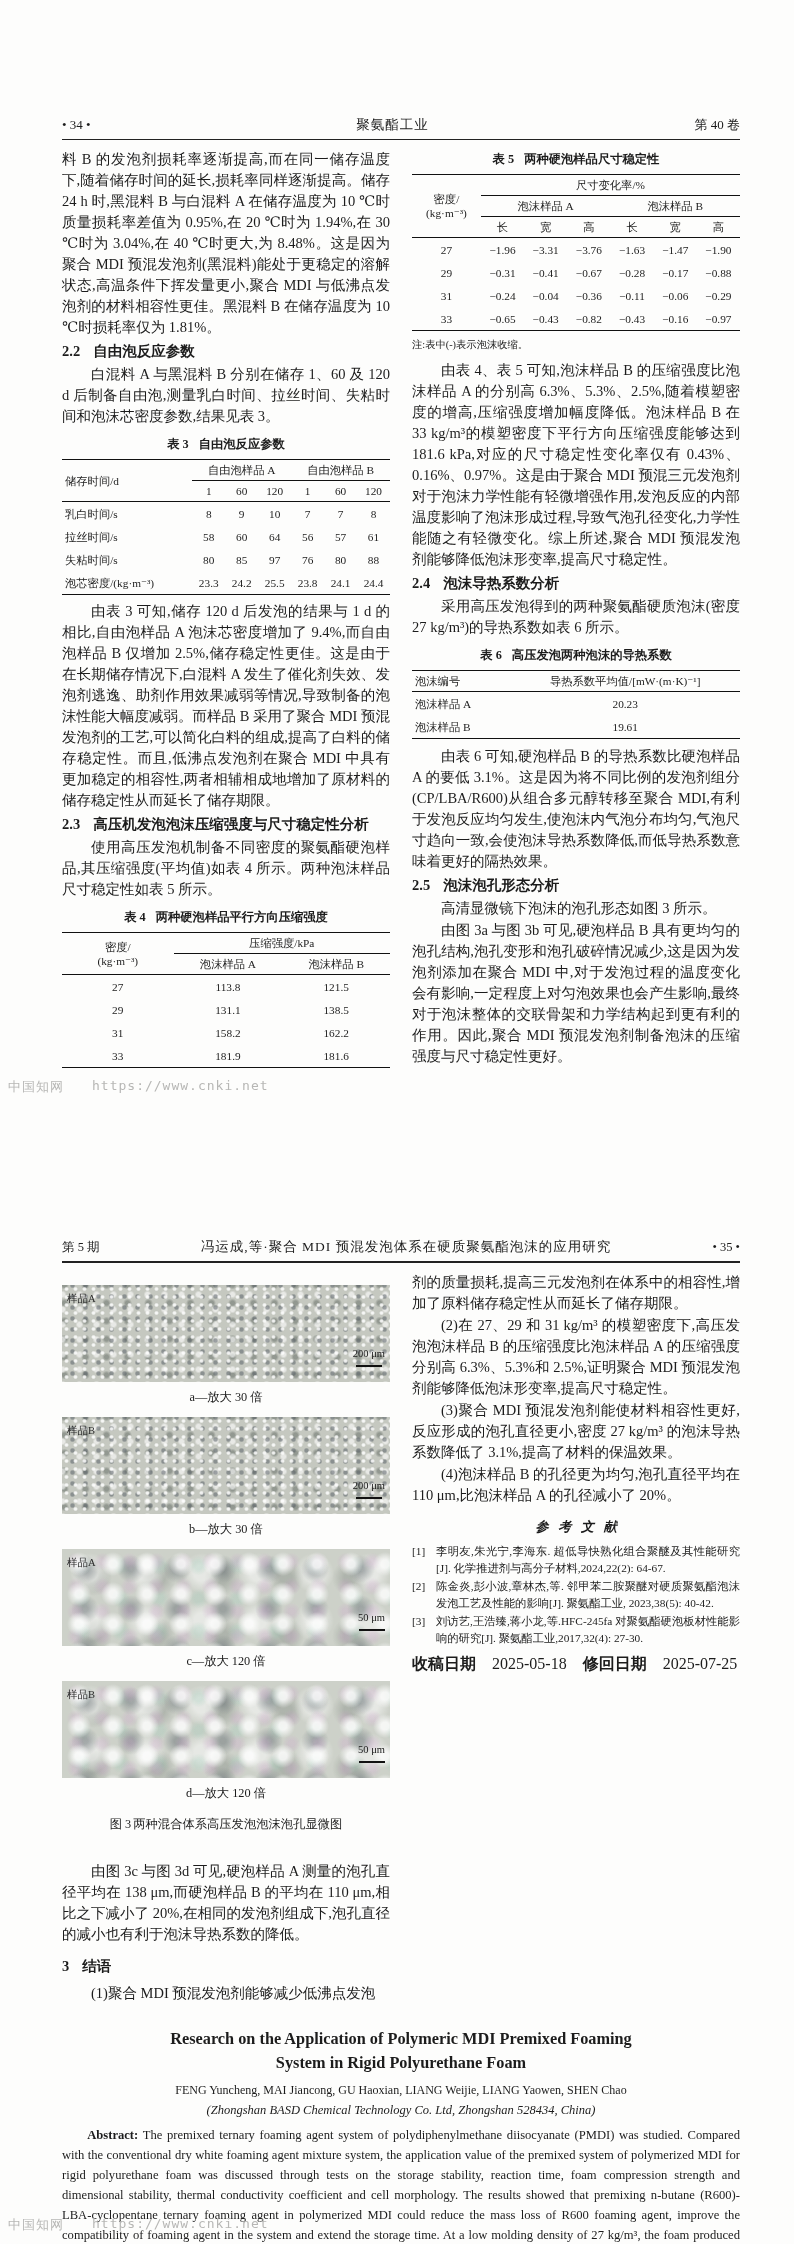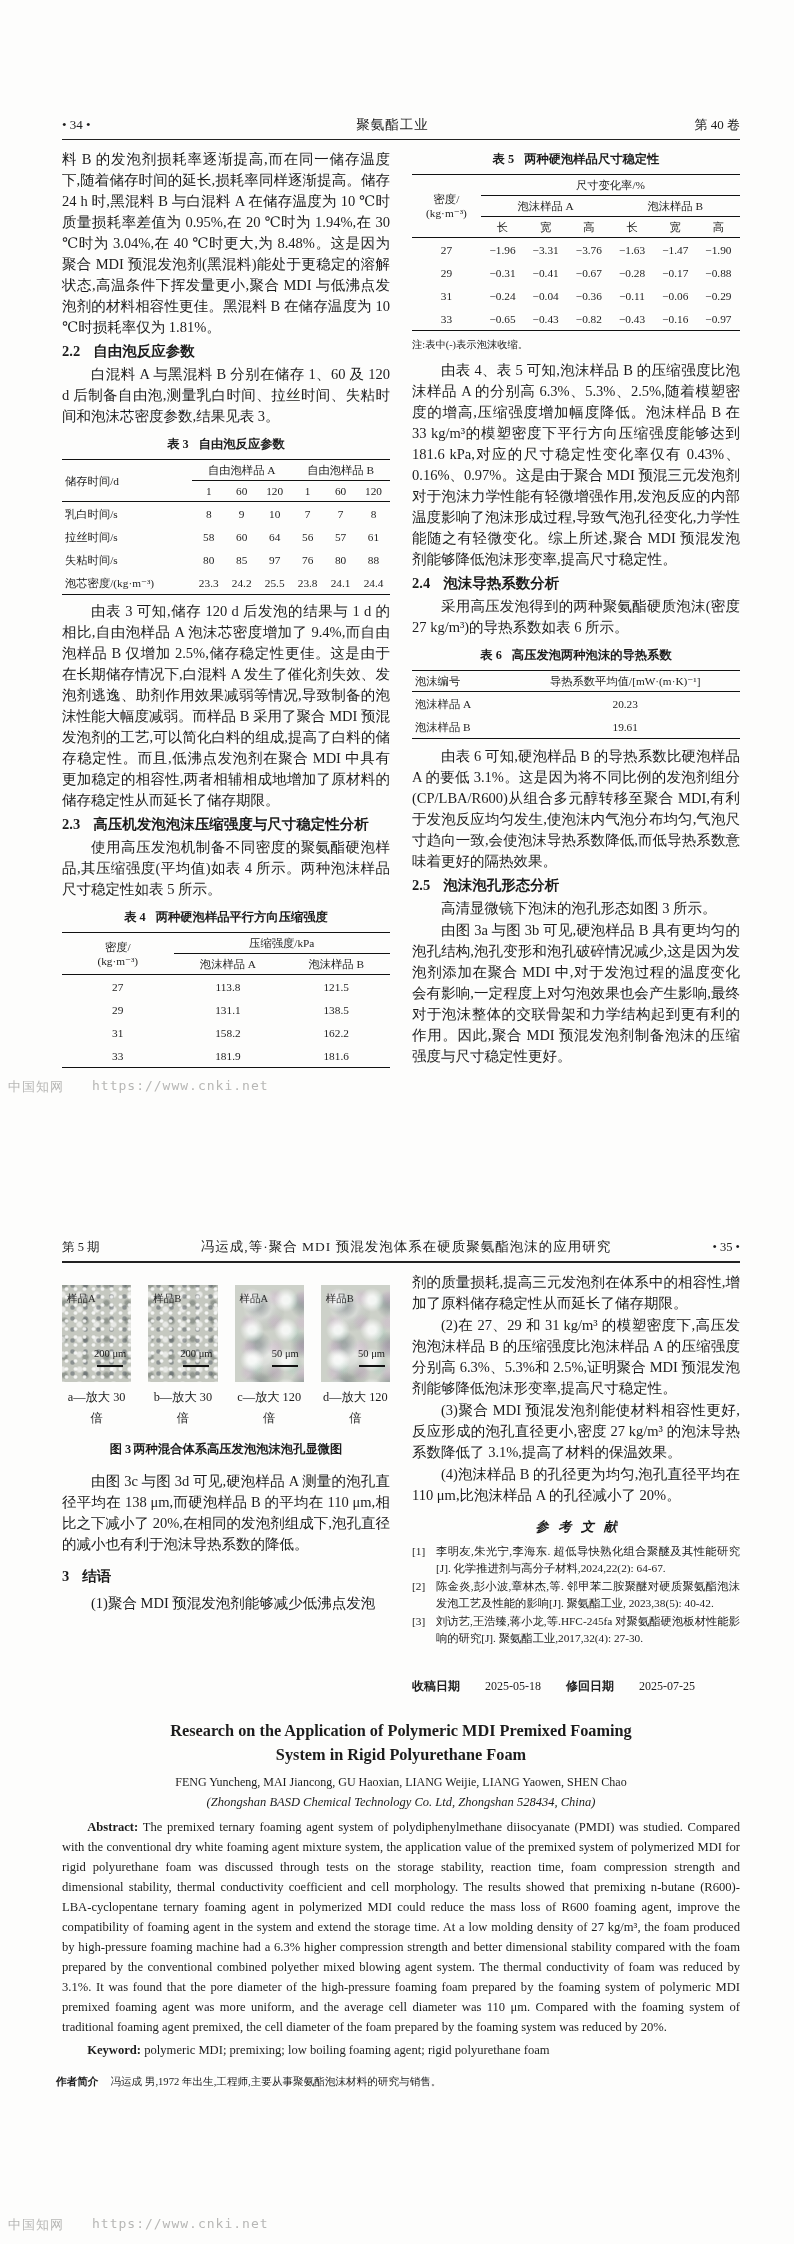--- a/index.html
+++ b/index.html
@@ -30,21 +30,21 @@
               border-bottom:1.7px solid #111; font-size:11.3px; line-height:14px; }
   .sci th,.sci td { padding:3px 2px; text-align:center; font-weight:normal; }
   .sci td { padding:4.5px 2px; }
   .sci thead tr:last-child th { border-bottom:1px solid #111; }
   .sci th.grp { border-bottom:1px solid #111; }
   .sci th[rowspan] { border-bottom:1px solid #111; vertical-align:middle; }
   .sci .lbl { text-align:left; padding-left:3px; }
   .sci .two-line span { display:block; }
   .tbl-note { font-size:10.3px; margin:3px 0 5px 0; color:#222; }
 
-  .fig-grid { display:grid; grid-template-columns:1fr 1fr 1fr 1fr; column-gap:17px; margin-top:13px; }
+  .fig-grid { display:grid; grid-template-columns:1fr; column-gap:17px; margin-top:13px; }
   .micro { position:relative; height:97px; overflow:hidden; }
   .micro.fine { background-color:#c5c8c0;
     background-image:
       radial-gradient(circle, rgba(255,255,255,0.85) 1px, rgba(255,255,255,0) 2.5px),
       radial-gradient(circle, rgba(80,88,96,0.5) 1.5px, rgba(80,88,96,0) 3px),
       radial-gradient(circle, rgba(255,255,255,0.6) 2px, rgba(255,255,255,0) 4px),
       radial-gradient(circle, rgba(70,80,74,0.4) 2px, rgba(70,80,74,0) 4.5px);
     background-size:9px 8px,13px 11px,17px 15px,21px 18px;
     background-position:0 0,4px 6px,9px 2px,13px 9px; }
   .micro.coarse { background-color:#cdd1c9;
@@ -53,29 +53,29 @@
       radial-gradient(circle, rgba(205,160,205,0.25) 3px, rgba(205,160,205,0) 9px),
       radial-gradient(circle, rgba(95,104,110,0.45) 3px, rgba(95,104,110,0) 14px),
       radial-gradient(circle, rgba(150,200,180,0.25) 4px, rgba(150,200,180,0) 10px),
       radial-gradient(circle, rgba(255,255,255,0.5) 8px, rgba(230,235,228,0) 20px),
       radial-gradient(circle, rgba(118,126,118,0.35) 6px, rgba(118,126,118,0) 18px);
     background-size:34px 30px,27px 25px,46px 40px,39px 33px,56px 48px,64px 58px; }
   .micro-label { position:absolute; top:3px; left:5px; font-size:10.5px; color:#2a2a2a; }
   .micro-scale { position:absolute; bottom:15px; right:5px; font-size:10.5px; color:#1a1a1a; text-align:center; }
   .scale-bar { display:block; width:26px; height:1.6px; background:#111; margin:1px auto 0 auto; }
   .micro-caption { text-align:center; font-size:12.3px; margin:5px 0 9px 0; }
-  .fig-caption { display:flex; justify-content:center; gap:2px; font-weight:bold;
-                 font-size:12.3px; margin:1px 0 11px 0; }
+  .fig-caption { display:flex; justify-content:center; gap:2px; font-weight:normal;
+                 font-size:12.3px; margin:1px 0 26px 0; }
 
   .refs-title { text-align:center; font-weight:bold; font-size:13px; letter-spacing:0.75em;
                 margin:10px 0 6px 0.75em;font-style:italic; }
   .ref-item { display:flex; font-size:11.3px; line-height:16.5px; text-align:justify; margin-bottom:2px; }
   .ref-num { flex:0 0 24px; }
   .ref-text { flex:1; }
-  .dates { display:flex; gap:25px; font-size:12px; margin-top:30px; }
+  .dates { display:flex; gap:16px; font-size:16px; margin-top:7px; }
   .dates .dlabel { font-weight:bold; }
 
   .eng { margin:22px 54px 0 62px; }
   .eng-title { text-align:center; font-weight:bold; font-size:16.3px; line-height:24px; }
   .eng-authors { text-align:center; font-size:12px; margin-top:8px; }
   .eng-aff { text-align:center; font-style:italic; font-size:12.5px; margin-top:5px; }
   .eng-abs { font-size:12.6px; line-height:20px; text-align:justify; margin-top:7px; text-indent:2em; }
   .eng-kw { font-size:12.6px; line-height:20px; margin-top:3px; text-indent:2em; }
   .blabel { font-weight:bold; }
   .bio { margin:15px 54px 0 56px; font-size:10.6px; display:flex; gap:12px; }

